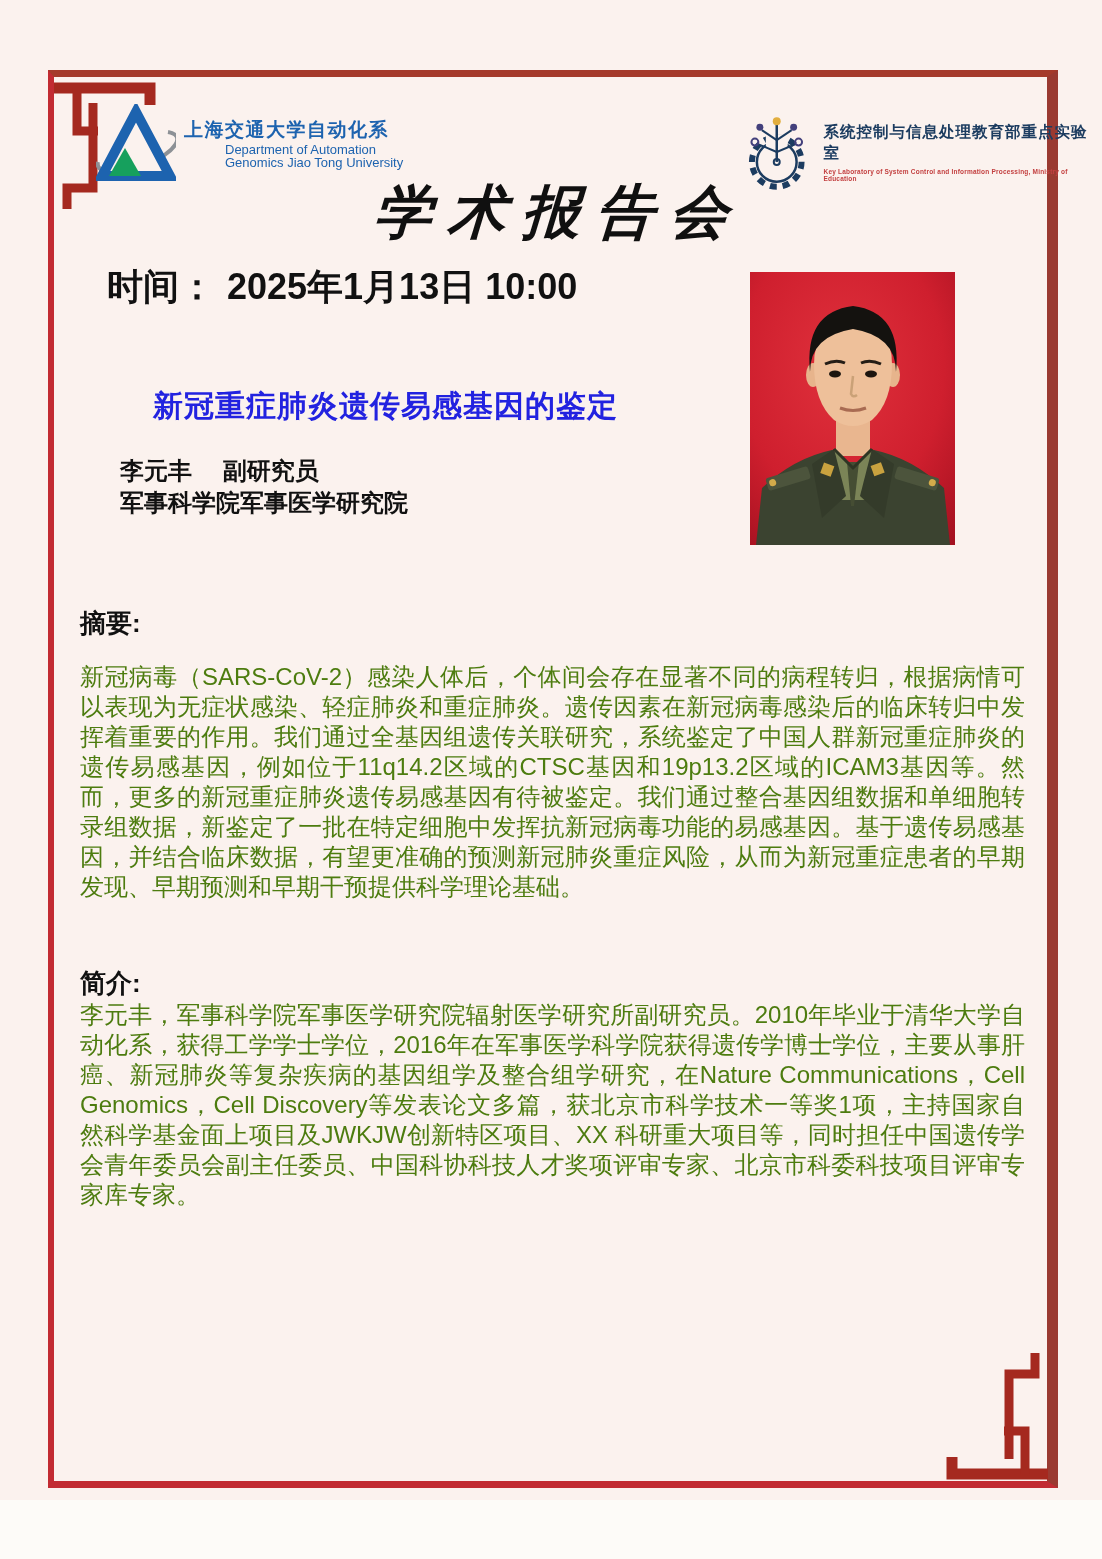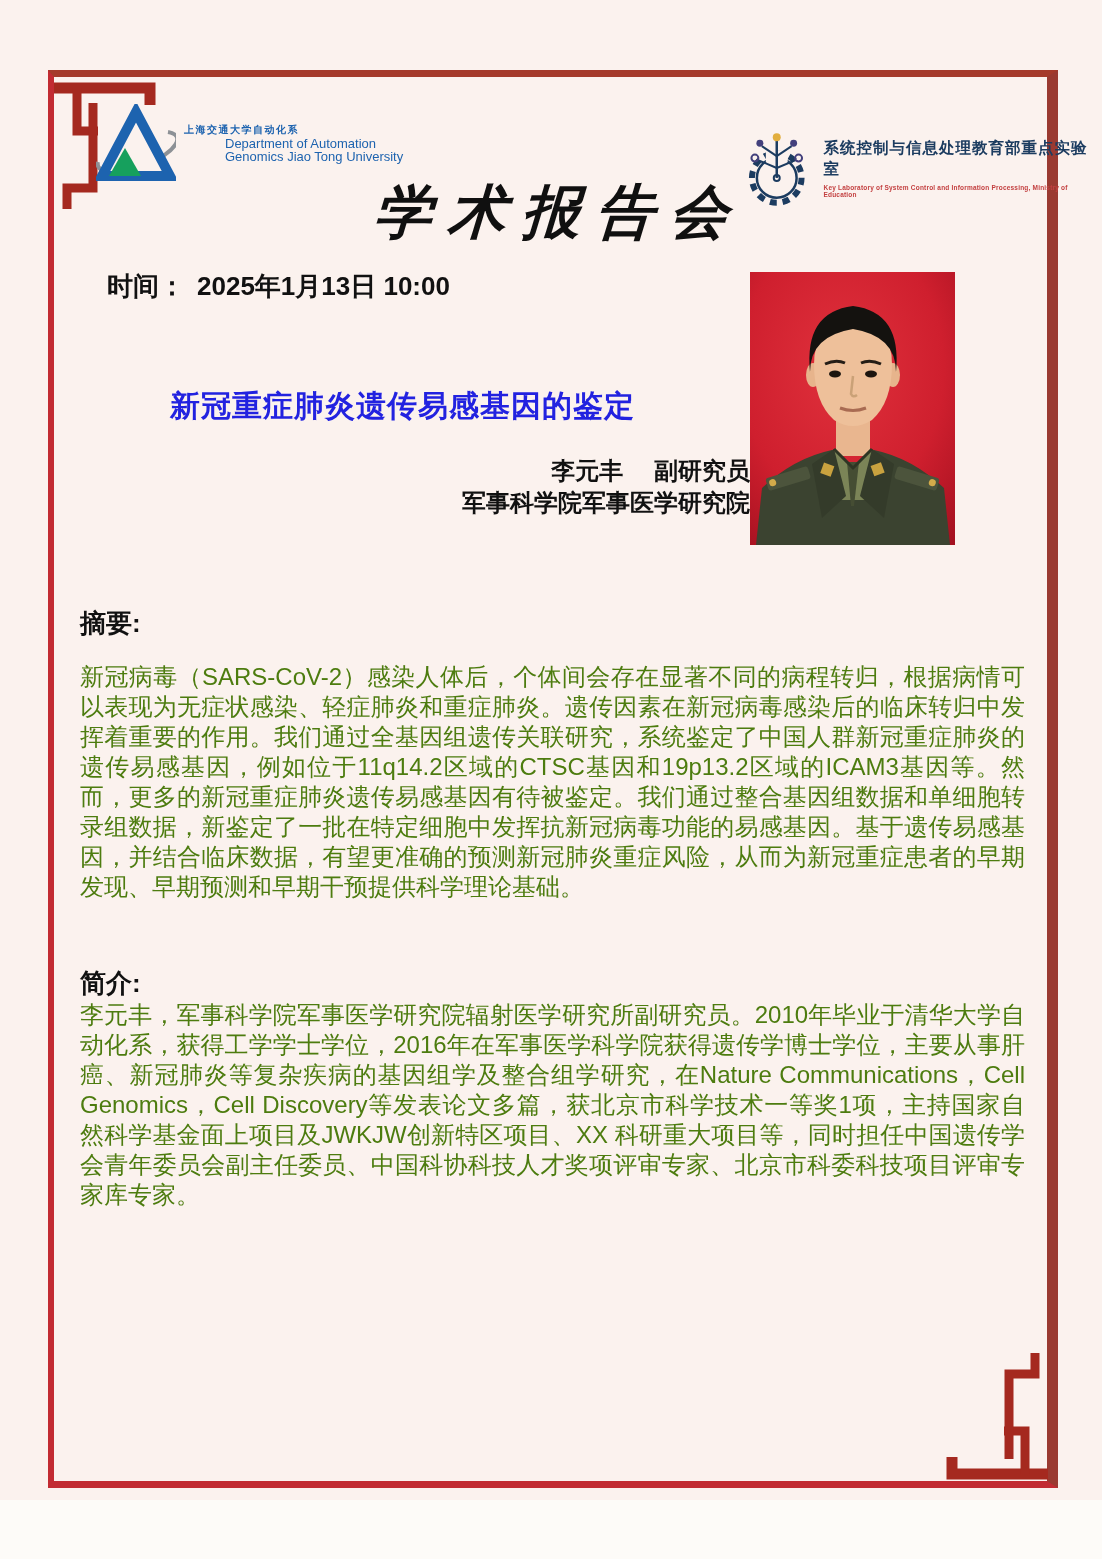--- a/index.html
+++ b/index.html
@@ -20,41 +20,41 @@
     border-left:6px solid #c22b32;
   }
   .corner-svg { position:absolute; }
   #corner-tl { left:52px; top:79px; }
   #corner-br { left:940px; top:1348px; }
 
   
   .logo { position:absolute; display:flex; align-items:center; }
   #logo-sjtu { left:96px; top:104px; }
   #logo-sjtu .logo-text { margin-left:8px; color:#1d63af; }
-  .sjtu-cn { font-size:10px; font-weight:bold; letter-spacing:1.5px; }
+  .sjtu-cn { font-size:19px; font-weight:bold; letter-spacing:1.5px; }
   .sjtu-en { font-size:13px; font-weight:normal; line-height:13.5px;margin-left:41px; }
-  #logo-keylab { left:740px; top:128px;align-items:center; }
+  #logo-keylab { left:740px; top:112px;align-items:center; }
   #logo-keylab .logo-text { margin-left:10px; }
   .keylab-cn { font-size:15.5px; font-weight:bold; color:#1c3c60; letter-spacing:1px; }
   .keylab-en { font-size:6.5px; font-weight:bold; color:#c34040; margin-top:4px; letter-spacing:0.2px; }
 
   
   .main-title {
     position:absolute; left:0; top:174px; width:1102px; text-align:center;
     font-family:"DejaVu Serif", serif; font-weight:bold; font-style:italic;
     font-size:58px; letter-spacing:16px; text-indent:16px; color:#101010;
     transform:skewX(-3deg);
   }
 
   
-  .info-block { position:absolute; left:107px; top:268px; font-size:26px; font-weight:bold; color:#111; }
+  .info-block { position:absolute; left:107px; top:268px; font-size:36px; font-weight:bold; color:#111; }
   .info-line { height:37px; line-height:37px; }
   .info-value { margin-left:12px; }
-  .talk-title { position:absolute; left:170px; top:386px; font-size:30px; font-weight:bold; color:#2222e0; letter-spacing:1px; }
-  .speaker-block { position:absolute; left:120px; top:455px; width:630px; text-align:right;
+  .talk-title { position:absolute; left:153px; top:386px; font-size:30px; font-weight:bold; color:#2222e0; letter-spacing:1px; }
+  .speaker-block { position:absolute; left:120px; top:455px; width:630px; text-align:left;
     font-size:24px; font-weight:bold; line-height:32px; color:#111; }
 
   
   .photo { position:absolute; left:750px; top:272px; width:205px; height:273px; box-shadow:0 0 0 1px rgba(255,255,255,.35) inset; }
 
   
   .section-heading { position:absolute; left:80px; font-size:26px; font-weight:bold; color:#111;text-align:right; }
   #abstract-heading { top:606px; }
   #bio-heading { top:950px;margin-top:16px; }
   .section-body {

